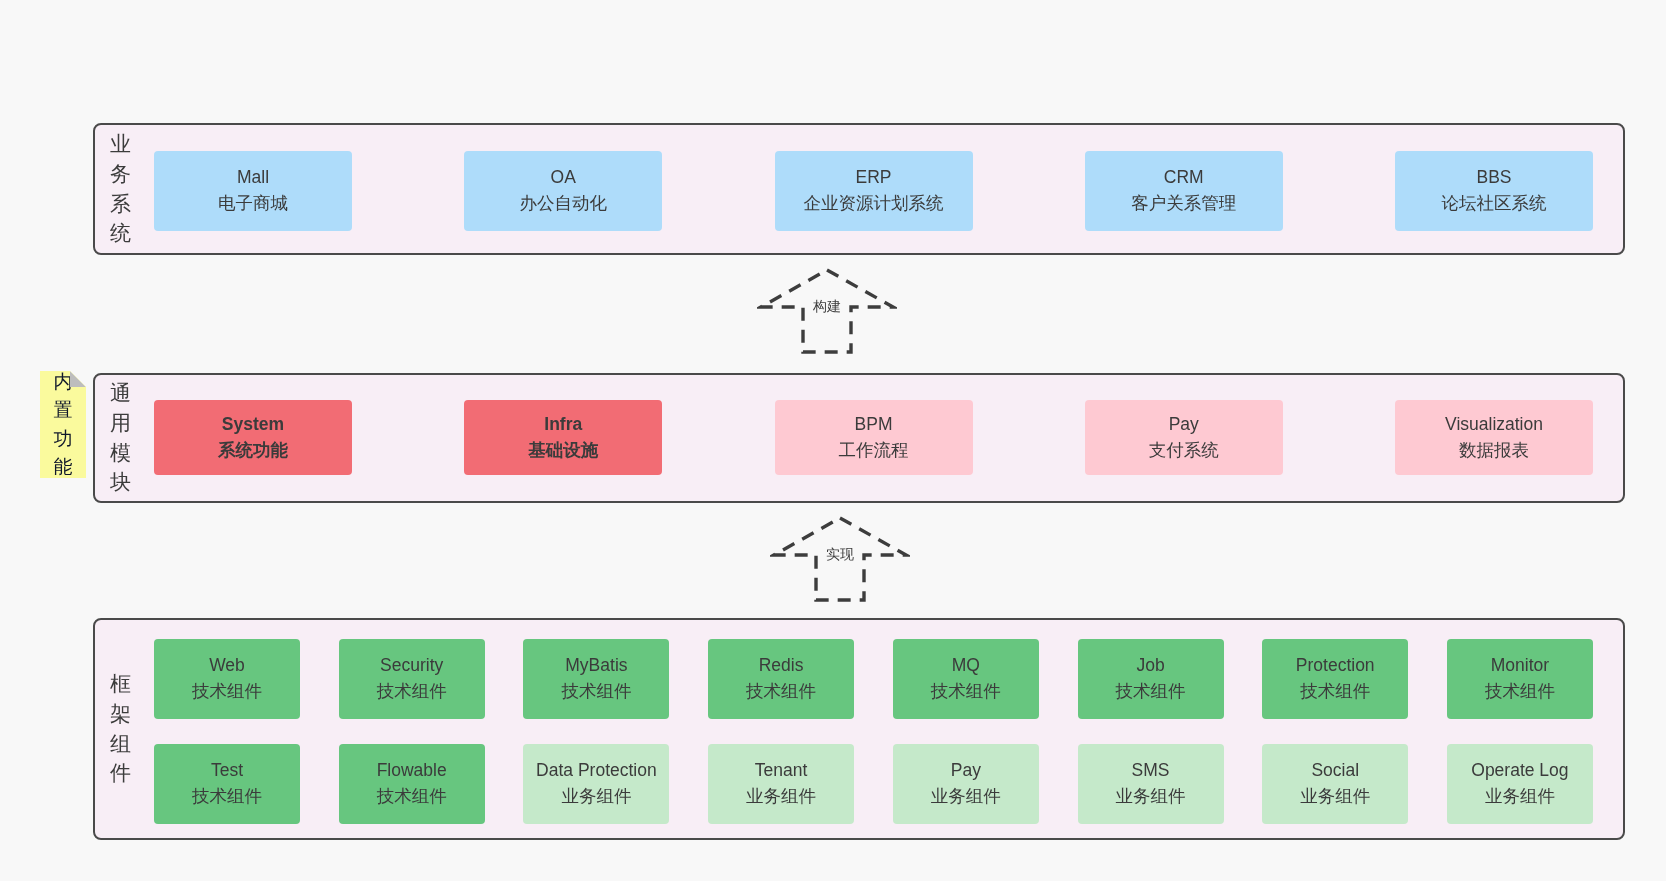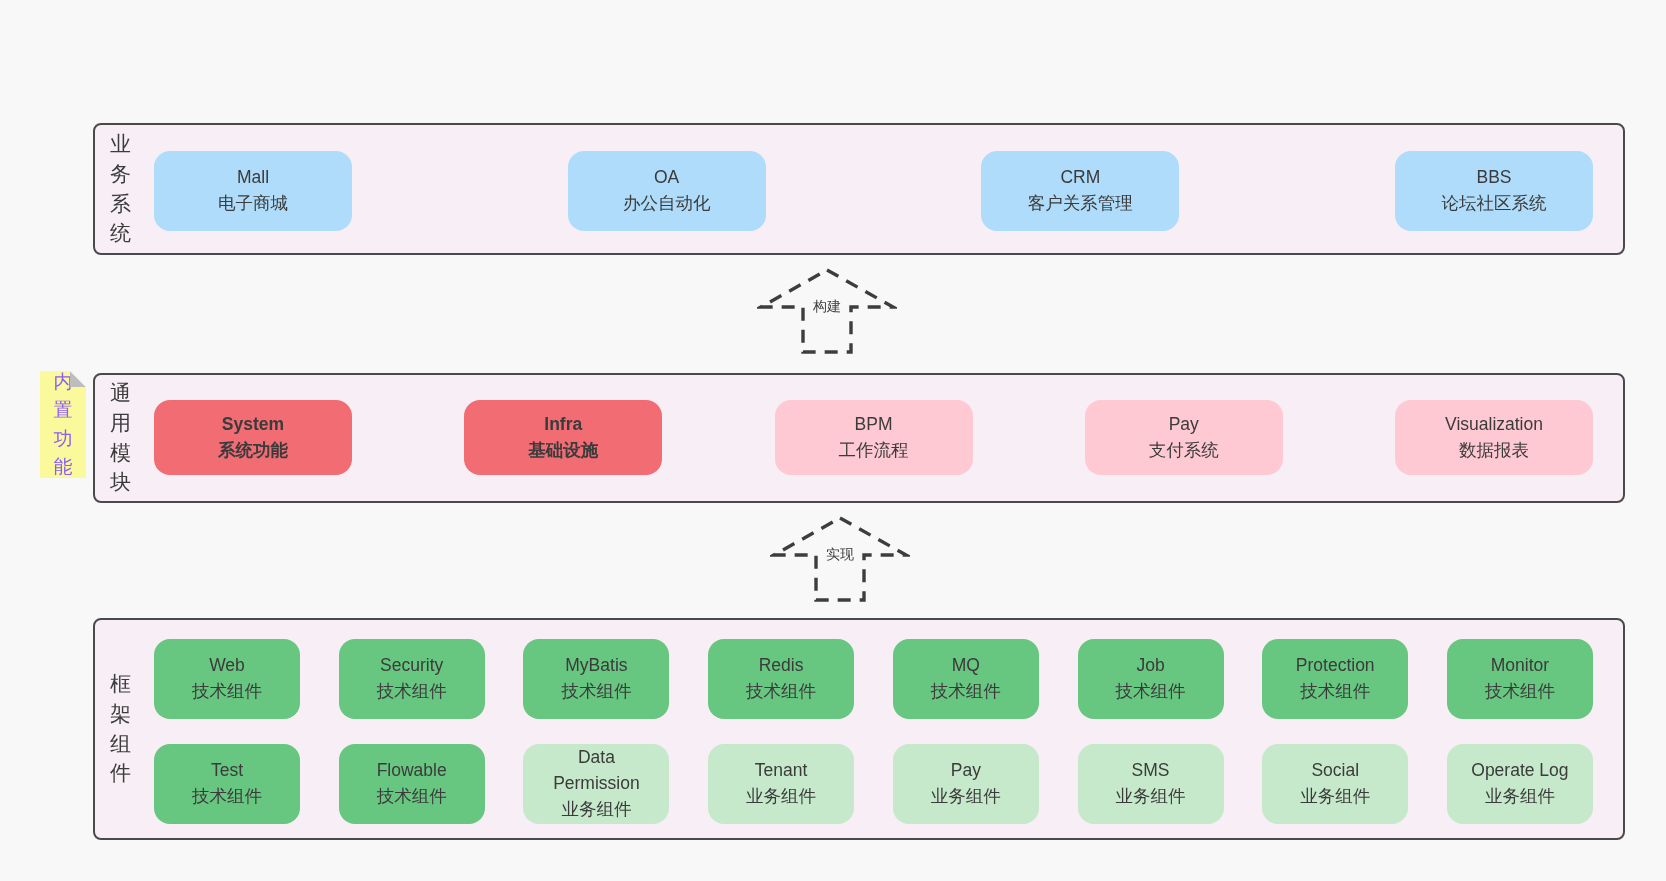--- a/index.html
+++ b/index.html
@@ -46,21 +46,21 @@
     right: 30px;
     display: flex;
     justify-content: space-between;
   }
   #layer-business .boxes { top: 26px; }
   #layer-modules  .boxes { top: 25px; }
   #layer-components .boxes.row-1 { top: 19px; }
   #layer-components .boxes.row-2 { top: 124px; }
 
   .box {
-    border-radius: 16px;
+    border-radius: 4px;
     display: flex;
     flex-direction: column;
     justify-content: center;
     align-items: center;
     text-align: center;
     font-size: 17.5px;
     line-height: 1.48;
     padding: 0 12px;
     color: #3b3b3b;
   }
@@ -80,21 +80,21 @@
     width: 46px;
     background: #fafa9d;
     display: flex;
     align-items: center;
     justify-content: center;
     text-align: center;
     font-size: 19px;
     line-height: 1.48;
     word-break: break-all;
     padding: 14px 11px;
-    color: #8b5cf6;
+    color: #0f172a;
     clip-path: polygon(0 0, calc(100% - 16px) 0, 100% 16px, 100% 100%, 0 100%);
   }
   #sticky-features   { top: 371px; height: 107px; }
   #sticky-components { top: 655px; height: 140px; }
   .sticky::after {
     content: "";
     position: absolute;
     top: 0;
     right: 0;
     width: 16px;
@@ -133,20 +133,24 @@
     <div class="boxes">
       <div class="box blue w6">
         <div>Mall</div>
         <div>电子商城</div>
       </div>
       <div class="box blue w6">
         <div>OA</div>
         <div>办公自动化</div>
       </div>
       <div class="box blue w6">
+        <div>ERP</div>
+        <div>企业资源计划系统</div>
+      </div>
+      <div class="box blue w6">
         <div>CRM</div>
         <div>客户关系管理</div>
       </div>
       <div class="box blue w6">
         <div>BBS</div>
         <div>论坛社区系统</div>
       </div>
     </div>
   </section>
 
@@ -230,21 +234,21 @@
     <div class="boxes row-2">
       <div class="box green-dark w8">
         <div>Test</div>
         <div>技术组件</div>
       </div>
       <div class="box green-dark w8">
         <div>Flowable</div>
         <div>技术组件</div>
       </div>
       <div class="box green-light w8">
-        <div>Data Permission</div>
+        <div>Data Protection</div>
         <div>业务组件</div>
       </div>
       <div class="box green-light w8">
         <div>Tenant</div>
         <div>业务组件</div>
       </div>
       <div class="box green-light w8">
         <div>Pay</div>
         <div>业务组件</div>
       </div>

